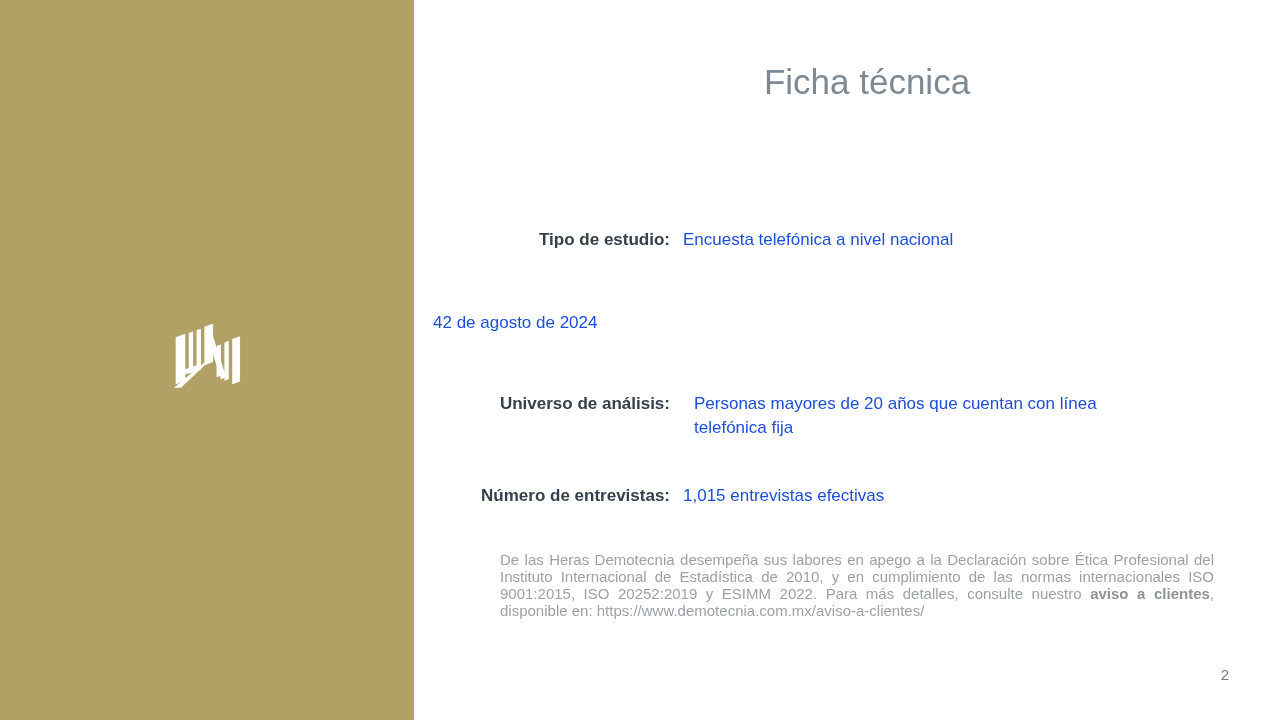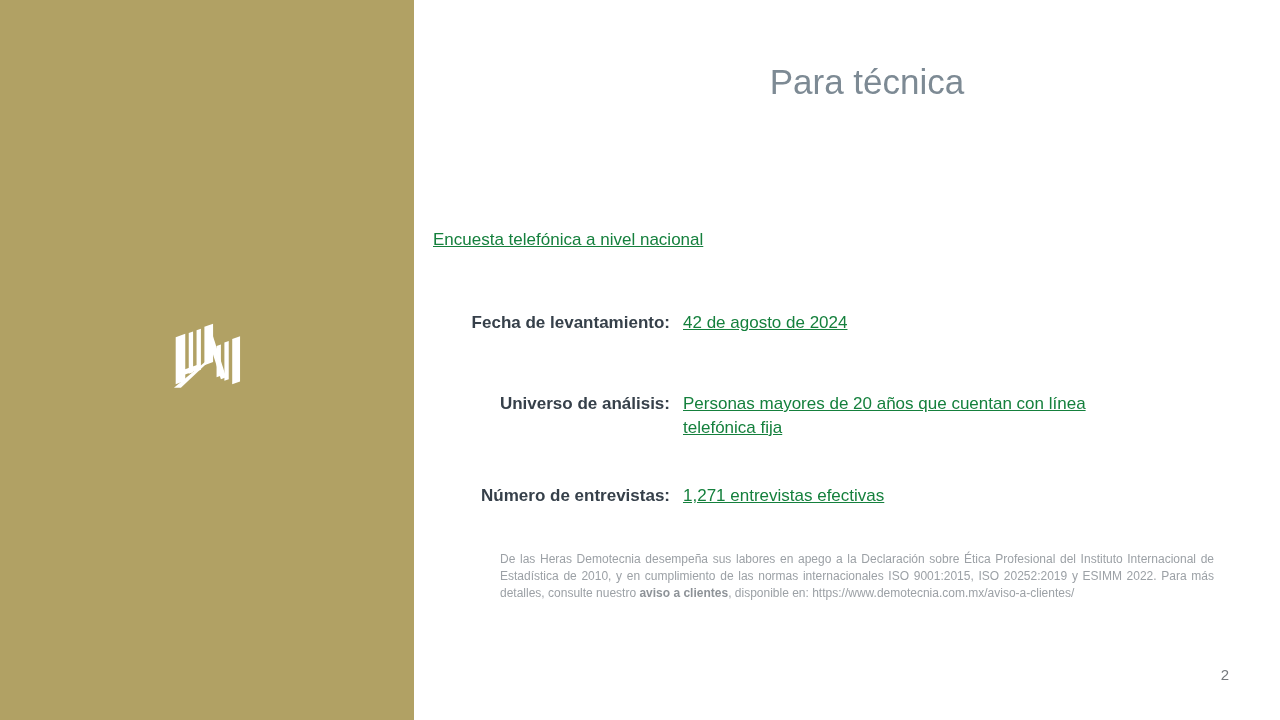--- a/index.html
+++ b/index.html
@@ -43,36 +43,35 @@
     width:250px;
     text-align:right;
     font-weight:700;
     color:#36404a;
     font-size:17px;
     line-height:24px;
     flex:0 0 250px;
   }
   .field-row .value{
     margin-left:13px;
-    color:#15803d;
+    color:#1d4ed8;
     font-size:17px;
     line-height:24px;
     max-width:470px;
-    text-decoration:underline;
   }
   .row-0{top:228px;}
   .row-1{top:311px;}
-  .row-2{top:392px;}
+  .row-2{top:392px;gap:11px;}
   .row-3{top:484px;}
   .disclaimer{
     position:absolute;
     left:500px;top:551px;
     width:714px;
     text-align:justify;
-    font-size:12px;
+    font-size:15px;
     line-height:17px;
     color:#9ca1a6;
   }
   .disclaimer b{color:#8e9398;}
   .page-number{
     position:absolute;
     left:1200px;top:666px;
     width:50px;
     text-align:center;
     font-size:15px;
@@ -99,41 +98,41 @@
 
         <polygon points="46,44 52,41.8 68,92 62,94.2"></polygon>
 
         <polygon points="57,56 62,54.2 62,90.2 57,92"></polygon>
         <polygon points="66,52 71,50.2 71,94.2 66,96"></polygon>
         <polygon points="75,48 84,44.8 84,96.8 75,100"></polygon>
       </g>
     </svg>
   </div>
 
-  <div class="slide-title">Para técnica</div>
+  <div class="slide-title">Ficha técnica</div>
 
   <div class="fields">
 
     <div class="field-row row-0">
+      <div class="label">Tipo de estudio:</div>
       <div class="value">Encuesta telefónica a nivel nacional</div>
     </div>
 
     <div class="field-row row-1">
-      <div class="label">Fecha de levantamiento:</div>
       <div class="value">42 de agosto de 2024</div>
     </div>
 
     <div class="field-row row-2">
       <div class="label">Universo de análisis:</div>
       <div class="value">Personas mayores de 20 años que cuentan con línea telefónica fija</div>
     </div>
 
     <div class="field-row row-3">
       <div class="label">Número de entrevistas:</div>
-      <div class="value">1,271 entrevistas efectivas</div>
+      <div class="value">1,015 entrevistas efectivas</div>
     </div>
 
   </div>
 
   <div class="disclaimer"><span>De las Heras Demotecnia desempeña sus labores en apego a la Declaración sobre Ética Profesional del Instituto Internacional de Estadística de 2010, y en cumplimiento de las normas internacionales ISO 9001:2015, ISO 20252:2019 y ESIMM 2022. Para más detalles, consulte nuestro </span><b>aviso a clientes</b><span>, disponible en: https://www.demotecnia.com.mx/aviso-a-clientes/</span></div>
 
   <div class="page-number">2</div>
 
 </div>
 

